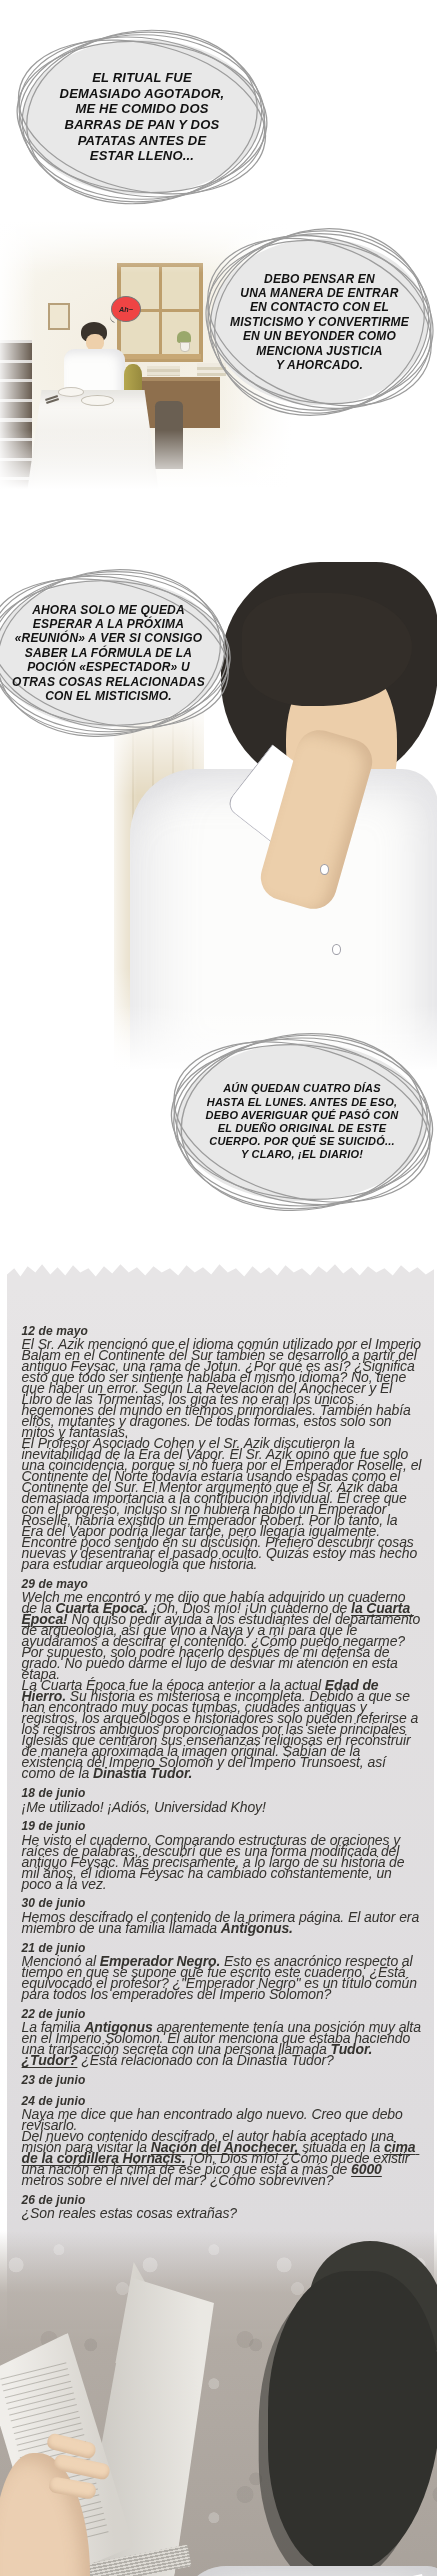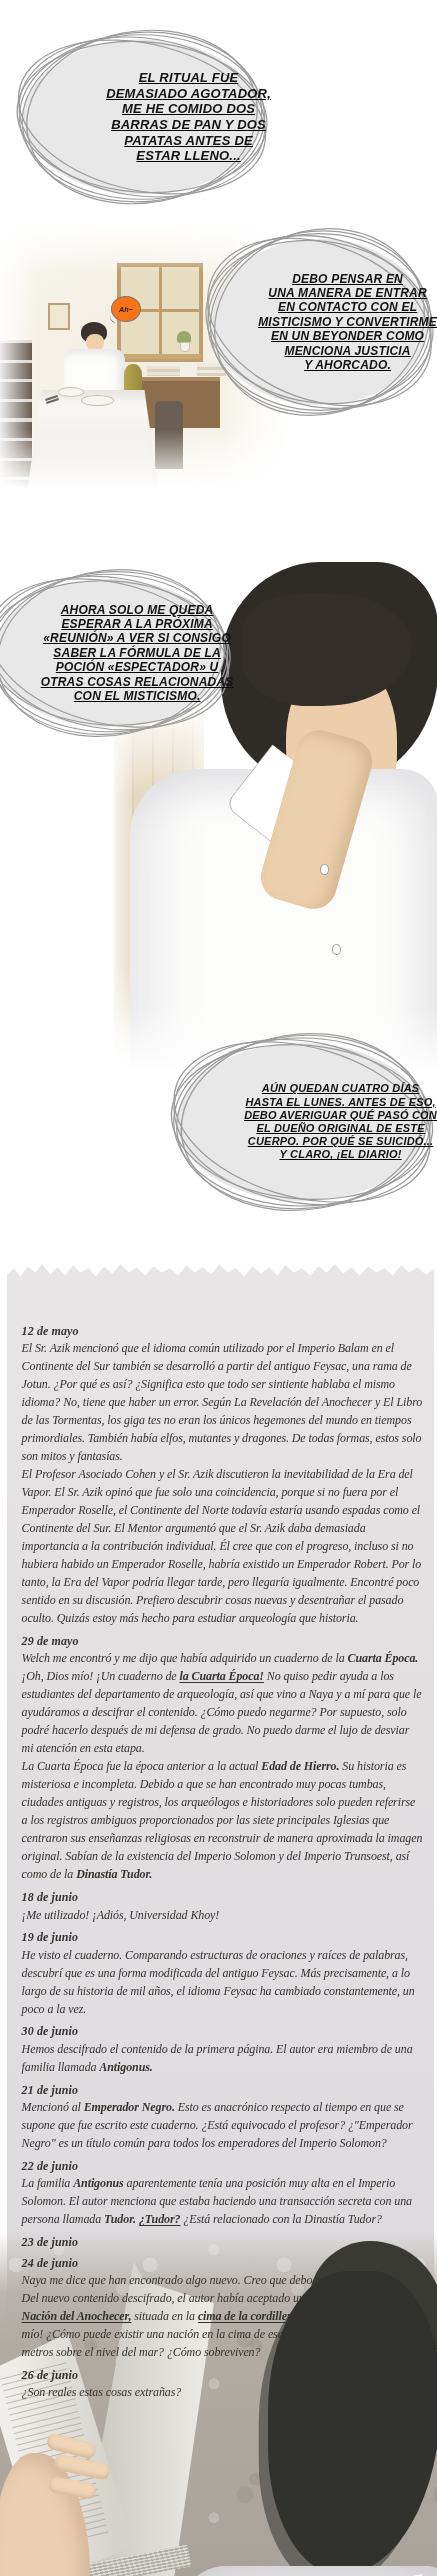--- a/index.html
+++ b/index.html
@@ -1,19 +1,19 @@
 <!DOCTYPE html>
 <html style="font-size:8.2px"><head>
 <meta charset="utf-8">
 <style>
   html,body{margin:0;padding:0;background:#fff;}
   #page{position:relative;width:438px;height:3039px;margin:0 auto;background:#fff;overflow:hidden;
         font-family:"Liberation Sans",sans-serif;}
   
-  .bubble{position:absolute;z-index:4;display:flex;align-items:center;justify-content:flex-end;text-decoration:underline;}
+  .bubble{position:absolute;z-index:4;display:flex;align-items:center;justify-content:center;}
   .bubble svg.scr{position:absolute;inset:0;width:100%;height:100%;}
   .btext{position:relative;z-index:2;white-space:pre-line;text-align:center;color:#121212;
          font-weight:bold;font-style:italic;letter-spacing:0.2px;line-height:1.2;}
   .b1{left:13px;top:23px;width:258px;height:188px;}
   .b1 .btext{font-size:13px;}
   .b2{left:202px;top:221px;width:235px;height:202px;}
   .b2 .btext{font-size:12px;}
   .b3{left:-16.5px;top:563px;width:250px;height:180px;}
   .b3 .btext{font-size:12px;}
   .b4{left:167px;top:1026px;width:270px;height:192px;}
@@ -42,21 +42,21 @@
   .din-chair{position:absolute;left:155px;top:185px;width:28px;height:68px;background:#6a5f52;border-radius:5.2px 5.2px 0 0;}
   .din-table{position:absolute;left:27px;top:174px;width:132px;height:103px;background:linear-gradient(180deg,#fcfbf9,#e7e4dd);
      clip-path:polygon(11% 0,89% 0,100% 100%,0 100%);box-shadow:inset 0 7.2px 10.3px rgba(160,155,145,.25);}
   .din-bowl{position:absolute;left:58px;top:171px;width:24px;height:7.7px;background:#f7f5f0;border:0.5px solid #c9c4ba;border-radius:50%;}
   .din-plate{position:absolute;left:81px;top:179px;width:31px;height:8.8px;background:#f7f5f0;border:0.5px solid #c3beb2;border-radius:50%;}
   .din-cutlery{position:absolute;left:45px;top:181px;width:13.4px;height:1.5px;background:#6b655c;transform:rotate(-18deg);box-shadow:0 3.1px 0 #6b655c;}
   .din-fade-t{position:absolute;left:0;top:0;width:100%;height:57px;background:linear-gradient(180deg,#fff 8%,rgba(255,255,255,0));}
   .din-fade-b{position:absolute;left:0;bottom:0;width:100%;height:67px;background:linear-gradient(0deg,#fff 12%,rgba(255,255,255,0));}
   .din-fade-r{position:absolute;right:0;top:0;width:77px;height:100%;background:linear-gradient(270deg,#fff 10%,rgba(255,255,255,0));}
   .din-fade-l{position:absolute;left:0;top:0;width:36px;height:100%;background:linear-gradient(90deg,rgba(255,255,255,.9),rgba(255,255,255,0));}
-  .ah{position:absolute;left:111px;top:80px;width:28px;height:24px;background:#f97316;border:1px solid #777;border-radius:50%;
+  .ah{position:absolute;left:111px;top:80px;width:28px;height:24px;background:#ef4444;border:1px solid #777;border-radius:50%;
       display:flex;align-items:center;justify-content:center;font-weight:bold;font-style:italic;font-size:7.2px;color:#222;}
   .ah::after{content:"";position:absolute;left:-3.1px;bottom:-1px;width:7.2px;height:5.2px;border-bottom:1px solid #777;border-radius:0 0 0 90%;transform:rotate(25deg);}
   
   .por{position:absolute;left:0;top:562px;width:438px;height:520px;z-index:1;}
   .por-panels{position:absolute;left:114px;top:149px;width:90px;height:361px;
      background:repeating-linear-gradient(90deg,#e4d9c0 0 17.5px,#d8cbae 17.5px 20px);}
   .por-panel-fade{position:absolute;left:104px;top:139px;width:111px;height:381px;
      background:linear-gradient(90deg,#fff 0,rgba(255,255,255,0) 30%,rgba(255,255,255,0) 70%,rgba(255,255,255,.6) 100%),
                 linear-gradient(180deg,#fff 0,rgba(255,255,255,0) 25%,rgba(255,255,255,0) 70%,#fff 100%);}
   .por-hair{position:absolute;left:221px;top:0;width:217px;height:227px;background:#2f2b27;border-radius:48% 30% 55% 50%;}
@@ -74,23 +74,23 @@
   .por-fade-b{position:absolute;left:0;bottom:0;width:100%;height:77px;background:linear-gradient(0deg,#fff 15%,rgba(255,255,255,0));}
   .por-fade-l{position:absolute;left:0;top:0;width:118px;height:100%;background:linear-gradient(90deg,#fff 55%,rgba(255,255,255,0));}
   
   .paper{position:absolute;left:7.2px;top:1257px;width:427px;height:1072px;z-index:1;}
   .paper-body{position:absolute;left:0;top:30px;width:100%;height:calc(100% - 30px);
      background:linear-gradient(180deg,#e7e5e6 0,#e2e0e1 30%,#dfdddf 70%,#dcdadc 100%);}
   .paper-fade{position:absolute;left:0;bottom:0;width:100%;height:82px;background:linear-gradient(0deg,rgba(226,224,225,0) 0,#dcdadc 100%);
       mix-blend-mode:normal;}
   .paper svg.torn{position:absolute;left:0;top:0;width:100%;height:36px;}
   .diary{position:absolute;left:21.6px;top:1317px;width:401px;z-index:3;color:#35332f;
-     font-family:Liberation Serif, serif;font-style:italic;}
+     font-family:Liberation Sans, sans-serif;font-style:italic;}
   .entry-date{font-size:12px;line-height:14px;font-weight:bold;margin-top:6.7px;margin-bottom:1.5px;letter-spacing:0.1px;}
-  .entry-body{font-size:12px;line-height:18px;white-space:pre-wrap;letter-spacing:-0.1px;}
+  .entry-body{font-size:14px;line-height:11px;white-space:pre-wrap;letter-spacing:-0.1px;}
   .entry-body .bd{font-weight:bold;}
   .entry-body .ul{text-decoration:underline;text-decoration-thickness:1px;text-underline-offset:1.5px;}
   
   .read{position:absolute;left:0;top:2231px;width:438px;height:654px;z-index:2;}
   .read-bg{position:absolute;left:0;top:0;width:100%;height:505px;
      background:
        radial-gradient(circle at 12% 30%,rgba(255,255,255,.25) 0 7.2px,rgba(255,255,255,0) 7.7px),
        radial-gradient(circle at 38% 14%,rgba(255,255,255,.22) 0 5.2px,rgba(255,255,255,0) 5.7px),
        radial-gradient(circle at 70% 40%,rgba(255,255,255,.18) 0 6.2px,rgba(255,255,255,0) 6.7px),
        radial-gradient(circle at 25% 70%,rgba(90,85,80,.10) 0 8.2px,rgba(90,85,80,0) 8.8px),

